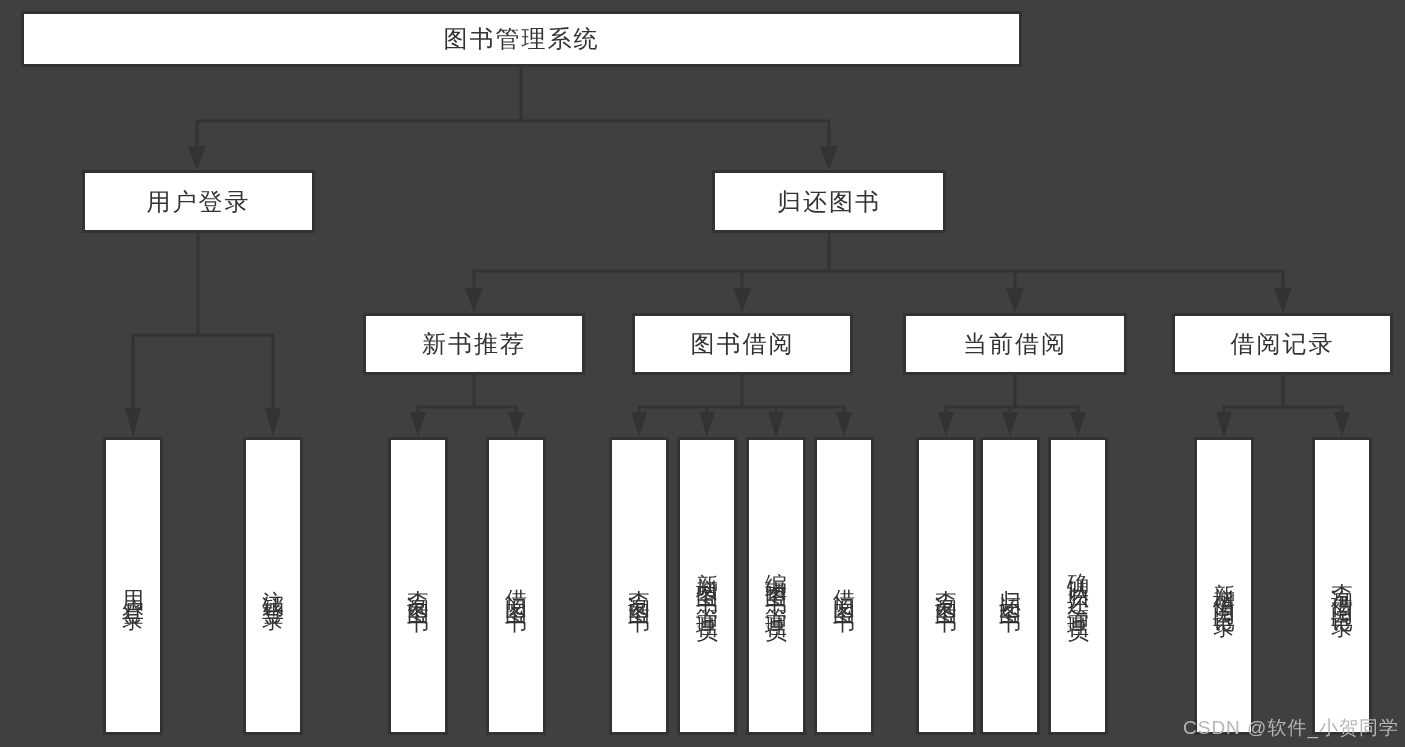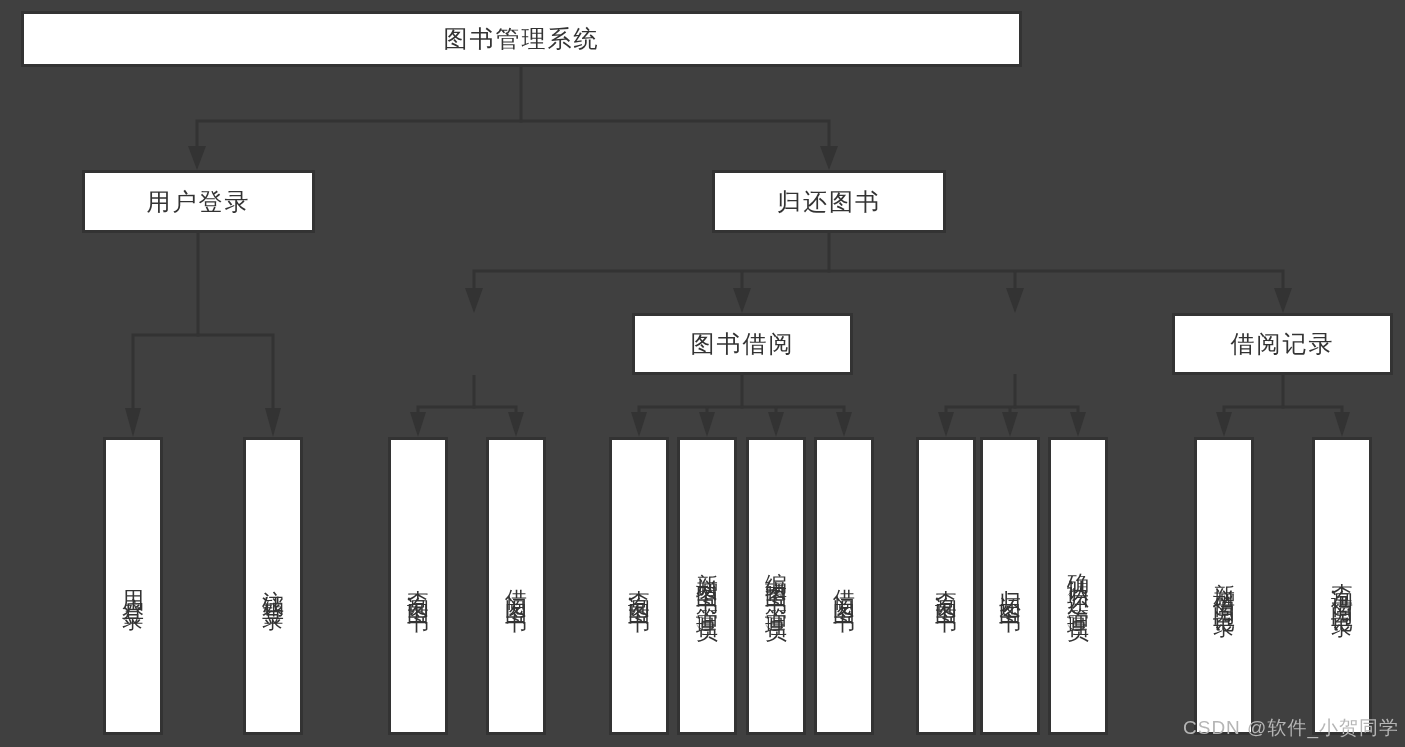--- a/index.html
+++ b/index.html
@@ -98,22 +98,28 @@
     <span class="lbl">图书管理系统</span>
   </div>
 
   <div class="node" style="left:82px;top:170px;width:233px;height:63px;">
     <span class="lbl">用户登录</span>
   </div>
   <div class="node" style="left:712px;top:170px;width:234px;height:63px;">
     <span class="lbl">归还图书</span>
   </div>
 
+  <div class="node" style="left:363px;top:313px;width:222px;height:62px;">
+    <span class="lbl">新书推荐</span>
+  </div>
   <div class="node" style="left:632px;top:313px;width:221px;height:62px;justify-content:center;">
     <span class="lbl">图书借阅</span>
+  </div>
+  <div class="node" style="left:903px;top:313px;width:224px;height:62px;">
+    <span class="lbl">当前借阅</span>
   </div>
   <div class="node" style="left:1172px;top:313px;width:221px;height:62px;font-family:Liberation Mono, monospace;">
     <span class="lbl">借阅记录</span>
   </div>
 
   <div class="leaf" style="left:103px;">
     <span class="vlbl">用户登录</span>
   </div>
   <div class="leaf" style="left:243px;">
     <span class="vlbl">注销登录</span>

